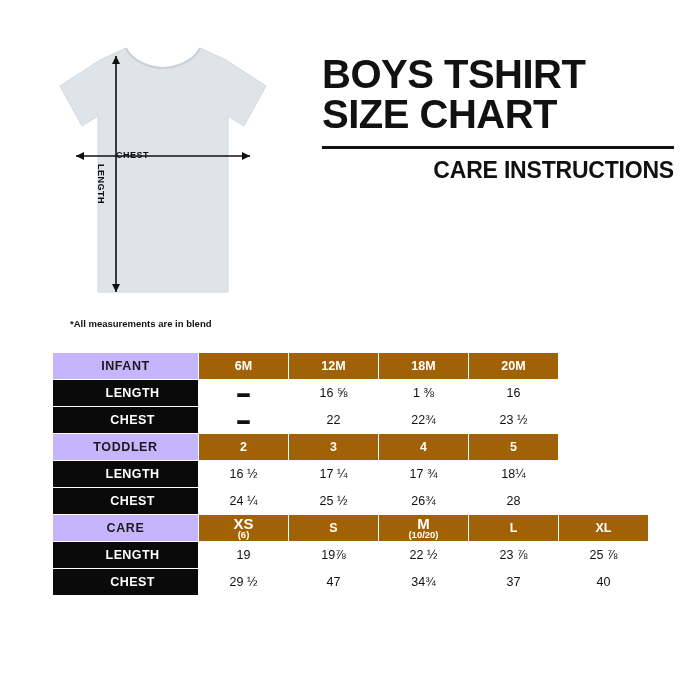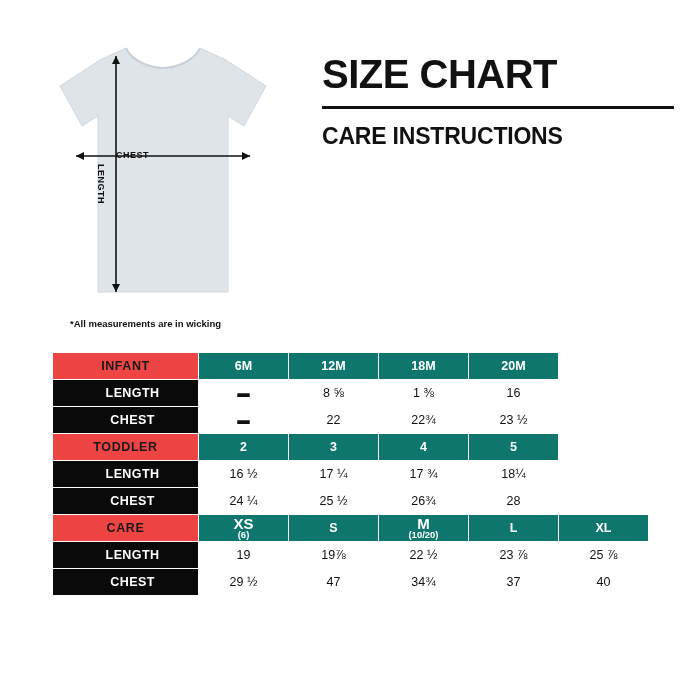--- a/index.html
+++ b/index.html
@@ -88,24 +88,24 @@
     color: #111;
     margin: 0;
     padding: 0;
   }
   .title-rule {
     margin-top: 12px;
     border-bottom: 3px solid #111;
     width: 100%;
   }
   .subtitle {
-    margin-top: 14px;
+    margin-top: 8px;
     font-size: 23px;
     font-weight: bold;
-    text-align: left;
+    text-align: right;
     color: #111;
     letter-spacing: -0.2px;
   }
   .care-list {
     margin: 10px 0 0 0;
     padding: 0;
     list-style: none;
   }
   .care-list li {
     font-size: 14.5px;
@@ -137,29 +137,29 @@
   }
   table.sizes td {
     border: 1px solid #ffffff;
     height: 26px;
     font-size: 12.5px;
     text-align: center;
     vertical-align: middle;
     padding: 0;
   }
   .hdr-label {
-    background: #ef4444;
+    background: #c4b5fd;
     color: #1a1a1a;
     font-weight: bold;
     font-size: 14px;
     letter-spacing: 0.6px;
     text-align: center;
   }
   .hdr-size {
-    background: #0f766e;
+    background: #a16207;
     color: #ffffff;
     font-weight: bold;
     font-size: 13px;
     margin-top: 28px;
   }
   .row-label {
     background: #0a0a0a;
     color: #ffffff;
     font-weight: bold;
     font-size: 13px;
@@ -222,24 +222,25 @@
         <line x1="48" y1="114" x2="222" y2="114" stroke="#111" stroke-width="1.6"></line>
         <polygon points="48,114 56,110 56,118" fill="#111"></polygon>
         <polygon points="222,114 214,110 214,118" fill="#111"></polygon>
 
         <line x1="88" y1="14" x2="88" y2="250" stroke="#111" stroke-width="1.6"></line>
         <polygon points="88,14 84,22 92,22" fill="#111"></polygon>
         <polygon points="88,250 84,242 92,242" fill="#111"></polygon>
       </svg>
       <div class="chest-label">CHEST</div>
       <div class="length-label">LENGTH</div>
-      <div class="measure-note">*All measurements are in wicking</div>
+      <div class="measure-note">*All measurements are in blend</div>
     </div>
 
     <div class="right-col">
+      <div class="title">BOYS TSHIRT</div>
       <div class="title">SIZE CHART</div>
       <div class="title-rule"></div>
       <div class="subtitle">CARE INSTRUCTIONS</div>
     </div>
   </div>
 
   <div class="table-wrap">
     <table class="sizes">
       <colgroup>
         <col style="width:146px">
@@ -255,21 +256,21 @@
           <td class="hdr-label">INFANT</td>
           <td class="hdr-size">6M</td>
           <td class="hdr-size">12M</td>
           <td class="hdr-size">18M</td>
           <td class="hdr-size">20M</td>
           <td class="blank"></td>
         </tr>
         <tr>
           <td class="row-label">LENGTH</td>
           <td class="cell empty-dash">▬</td>
-          <td class="cell">8 ⅝</td>
+          <td class="cell">16 ⅝</td>
           <td class="cell">1 ⅜</td>
           <td class="cell">16</td>
           <td class="blank"></td>
         </tr>
         <tr>
           <td class="row-label">CHEST</td>
           <td class="cell empty-dash">▬</td>
           <td class="cell">22</td>
           <td class="cell">22¾</td>
           <td class="cell">23 ½</td>

